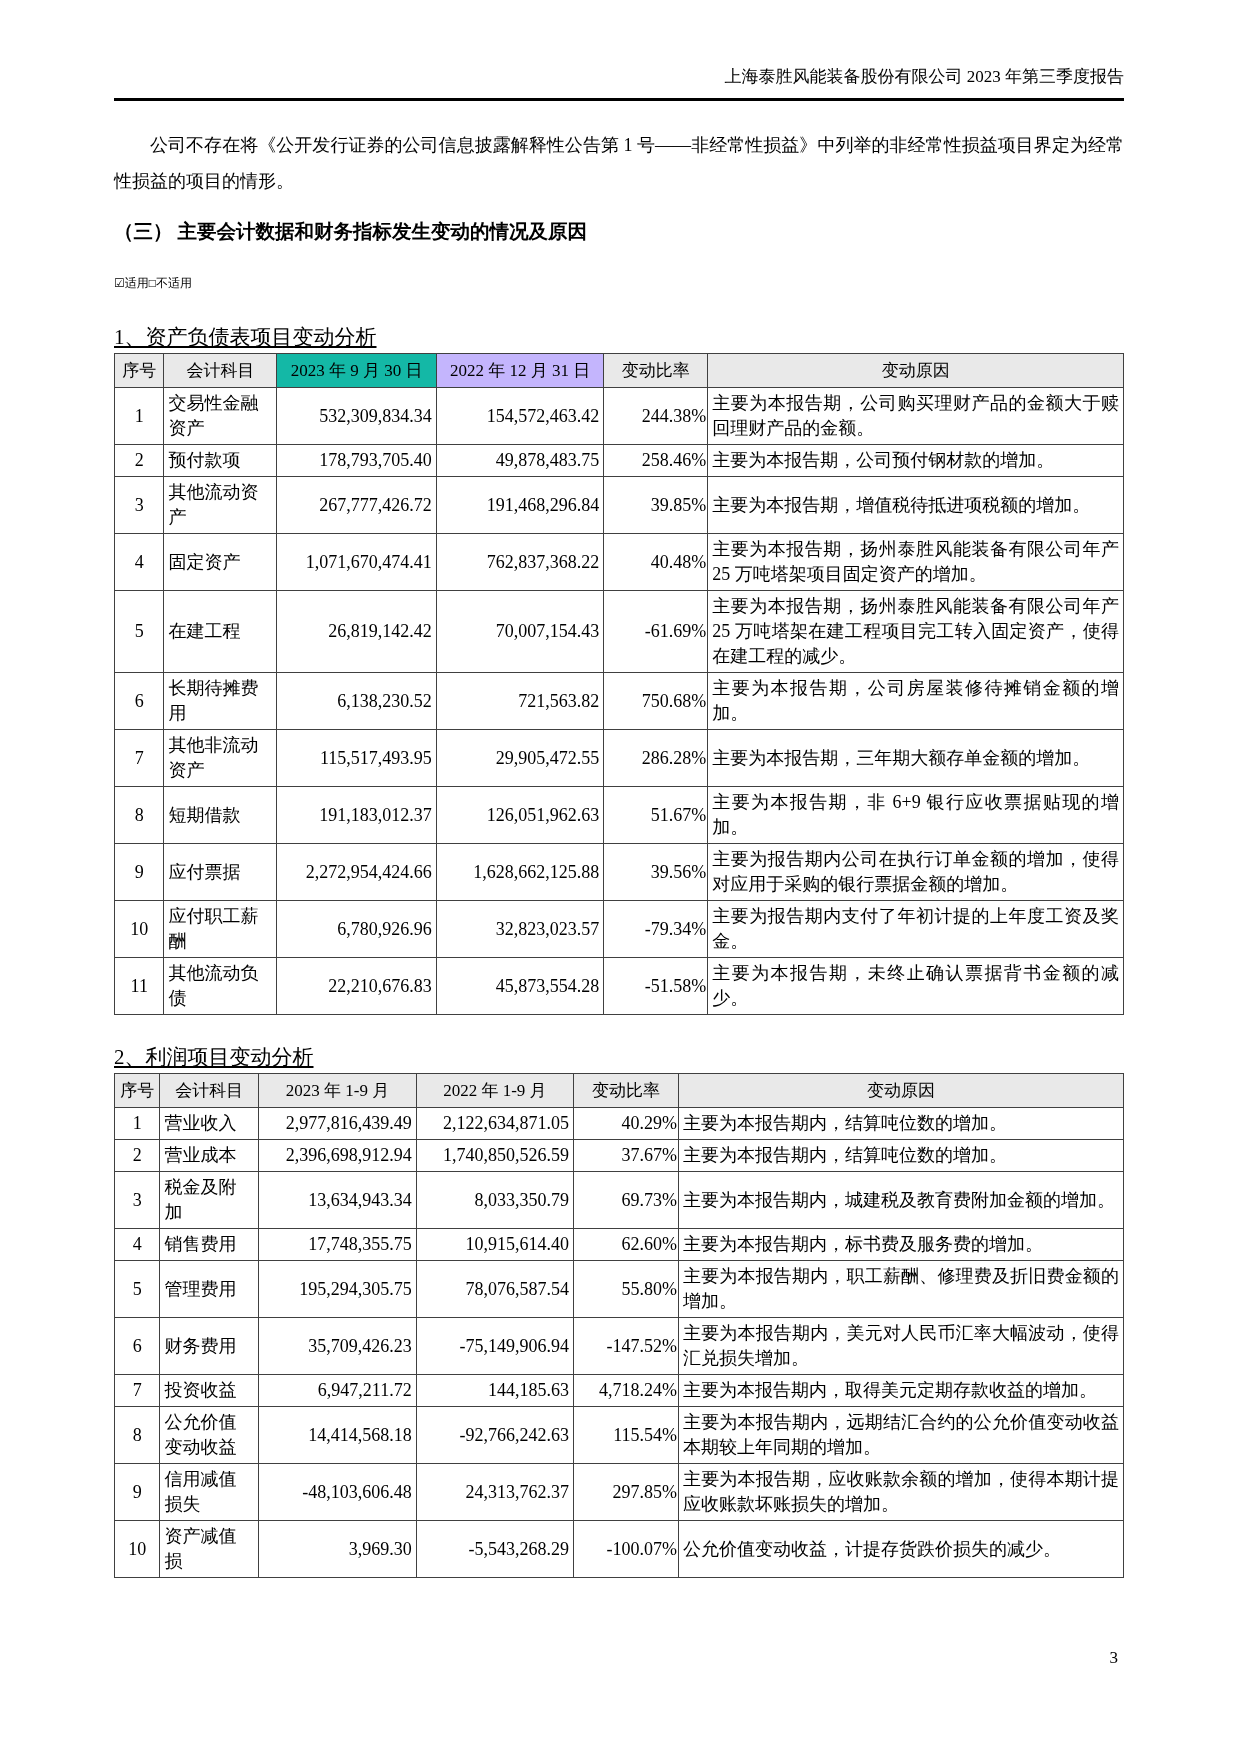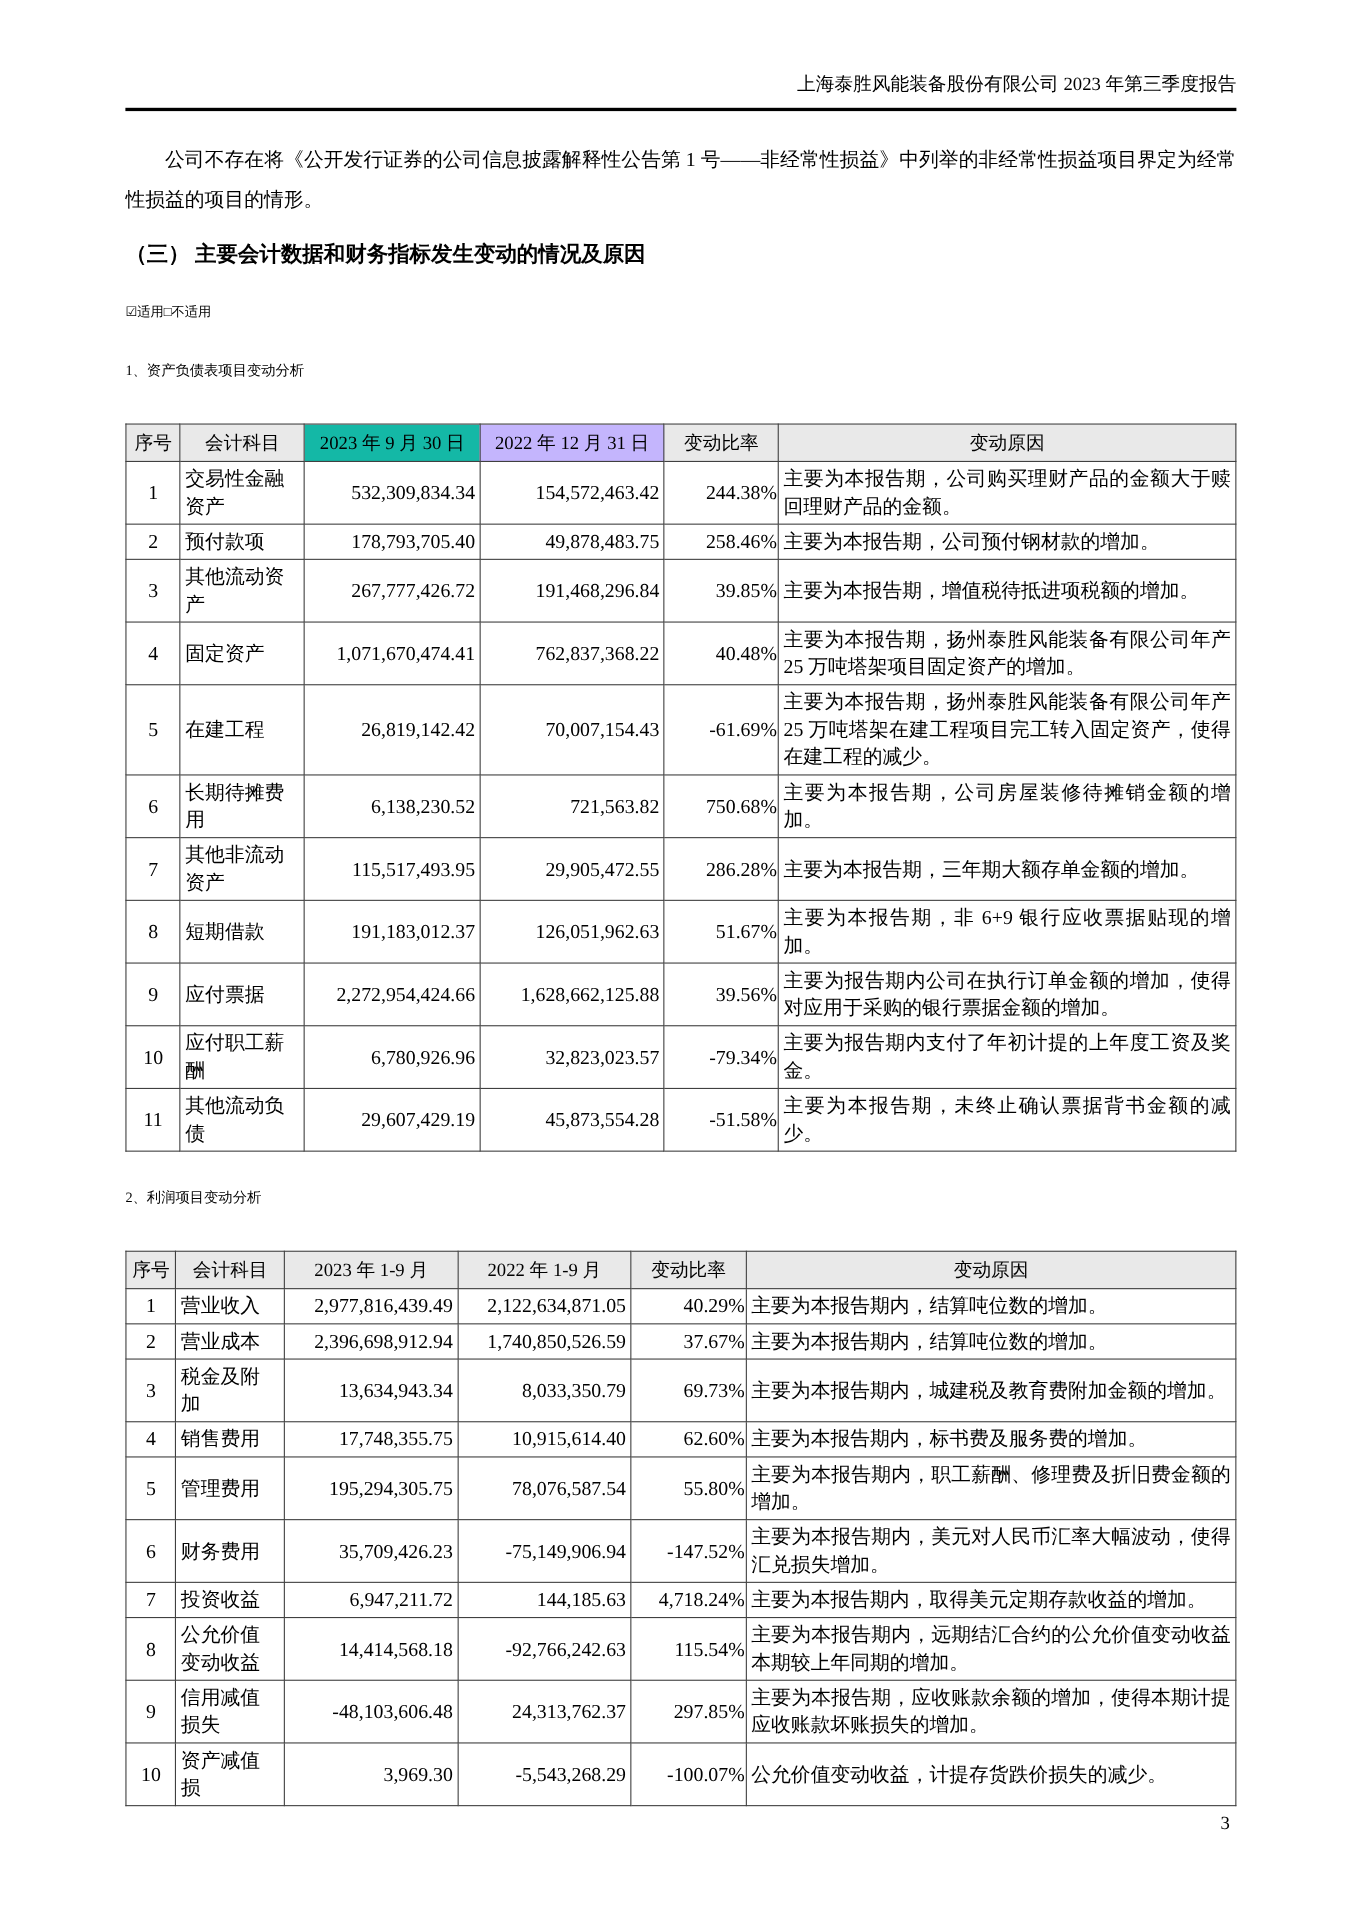--- a/index.html
+++ b/index.html
@@ -13,24 +13,24 @@
     padding-bottom:9px;border-bottom:3px solid #000;
   }
   .intro{
     margin:26px 0 0;font-size:18px;line-height:36px;
     text-indent:2em;text-align:justify;
   }
   .section-heading{
     margin:20px 0 0;font-size:19.5px;font-weight:bold;line-height:26px;
   }
   .applicability{margin:26px 0 0;font-size:12px;line-height:24px;}
-  .table-caption{margin:30px 0 0;font-size:13px;line-height:24px;}
+  .table-caption{margin:30px 0 0;font-size:21px;line-height:24px;text-decoration:underline;}
   table{
     width:100%;border-collapse:collapse;table-layout:fixed;
-    margin-top:36px;font-size:18px;
+    margin-top:4px;font-size:18px;
   }
   th,td{
     border:1px solid #404040;line-height:25px;padding:3px 4px;
     vertical-align:middle;overflow-wrap:normal;
   }
   thead th{
     text-align:center;font-weight:normal;font-size:17px;white-space:nowrap;
     padding:4px 1px;
   }
   td.c0{text-align:center;}
@@ -161,21 +161,21 @@
           <td class="c0">10</td>
           <td class="c1">应付职工薪酬</td>
           <td class="c2">6,780,926.96</td>
           <td class="c3">32,823,023.57</td>
           <td class="c4">-79.34%</td>
           <td class="c5">主要为报告期内支付了年初计提的上年度工资及奖金。</td>
         </tr>
         <tr>
           <td class="c0">11</td>
           <td class="c1">其他流动负债</td>
-          <td class="c2">29,607,429.19</td>
+          <td class="c2">22,210,676.83</td>
           <td class="c3">45,873,554.28</td>
           <td class="c4">-51.58%</td>
           <td class="c5">主要为本报告期，未终止确认票据背书金额的减少。</td>
         </tr>
       </tbody>
   </table>
 
   <p class="table-caption">2、利润项目变动分析</p>
 
   <table class="t2">

